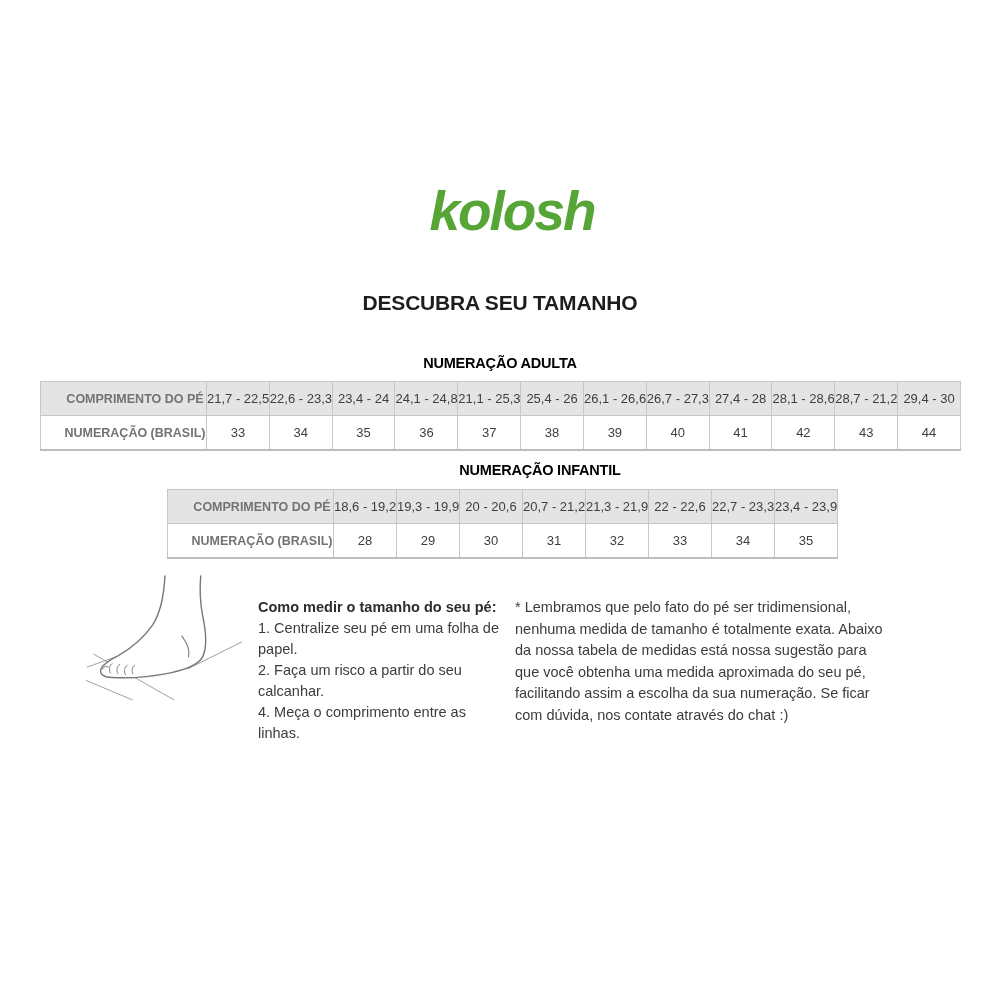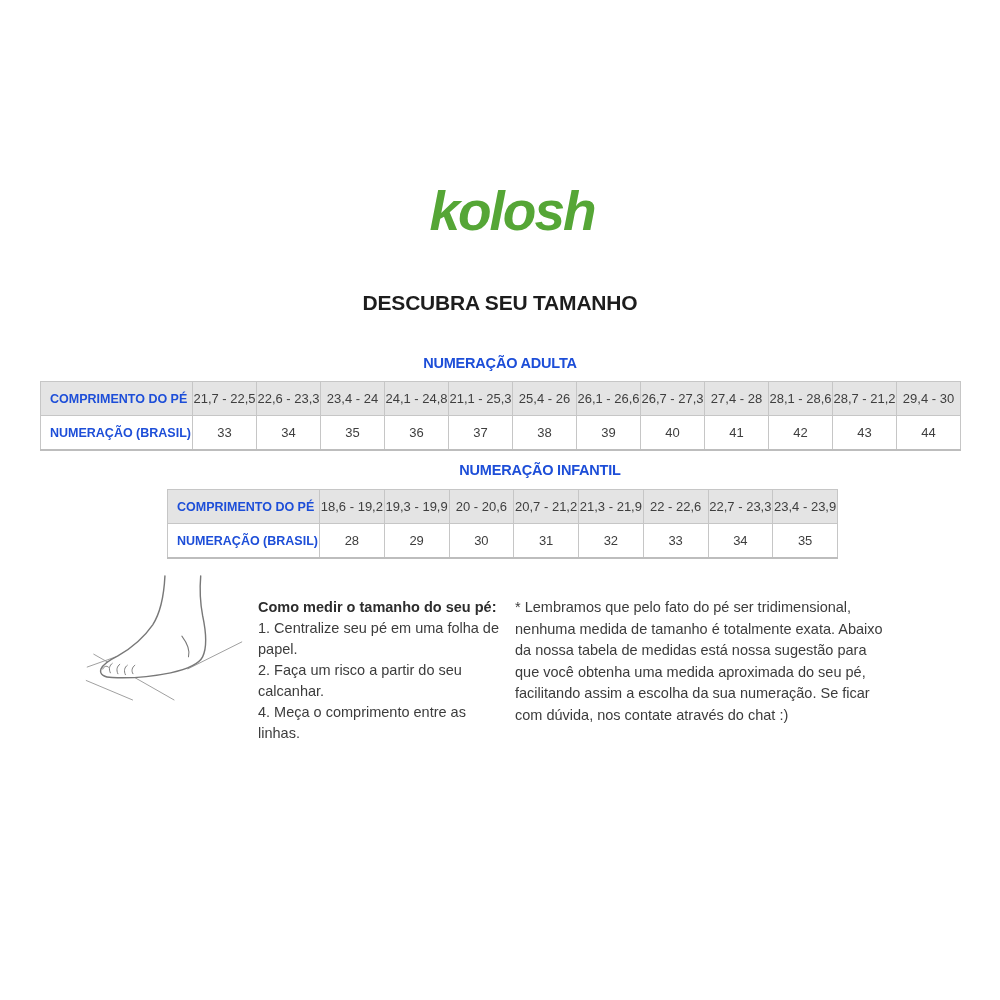--- a/index.html
+++ b/index.html
@@ -26,21 +26,21 @@
     font-size: 21px; line-height: 22px; font-weight: bold;
     letter-spacing: -0.2px;
     color: #1d1d1d;
   }
 
   .table-heading {
     position: absolute; left: 0; width: 1000px;
     margin: 0; text-align: center;
     font-size: 14.5px; line-height: 16px; font-weight: bold;
     letter-spacing: -0.2px;
-    color: #1d4ed8;
+    color: #000000;
   }
   .heading-adult { top: 355px; }
   .heading-child { top: 462px; margin-left: 40px; }
 
   table.size-table {
     position: absolute;
     border-collapse: collapse;
     table-layout: fixed;
     background: #fff;
     border: 1px solid #c6c6c6;
@@ -57,23 +57,23 @@
     font-size: 13px;
     text-align: center;
     vertical-align: middle;
     white-space: nowrap;
     overflow: hidden;
   }
   .size-table th {
     width: 142px;
     font-size: 12.5px;
     font-weight: bold;
-    text-align: left;
-    padding-left: 9px;
-    color: #1d4ed8;
+    text-align: center;
+    padding-left: 23px;
+    color: #737373;
   }
   .size-table tr.range-row th,
   .size-table tr.range-row td { background: #e4e4e4; }
   .size-table tr.size-row th,
   .size-table tr.size-row td { background: #ffffff; }
 
   .foot-art { position: absolute; top: 574px; left: 84px; }
 
   .howto {
     position: absolute; top: 597px; left: 258px; width: 252px;

